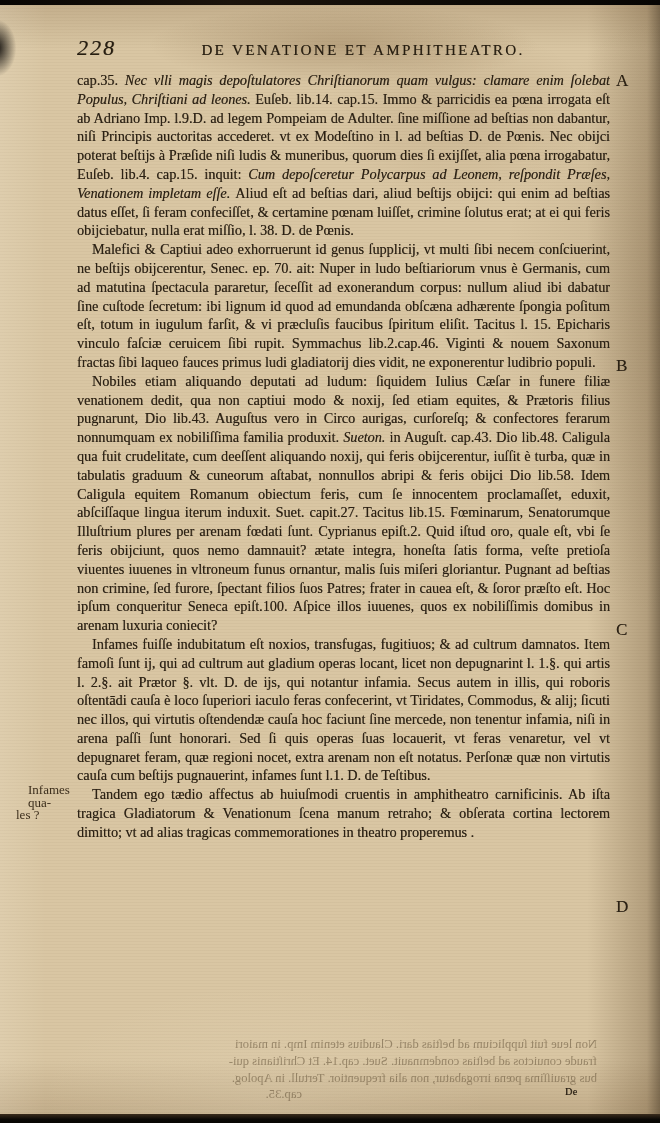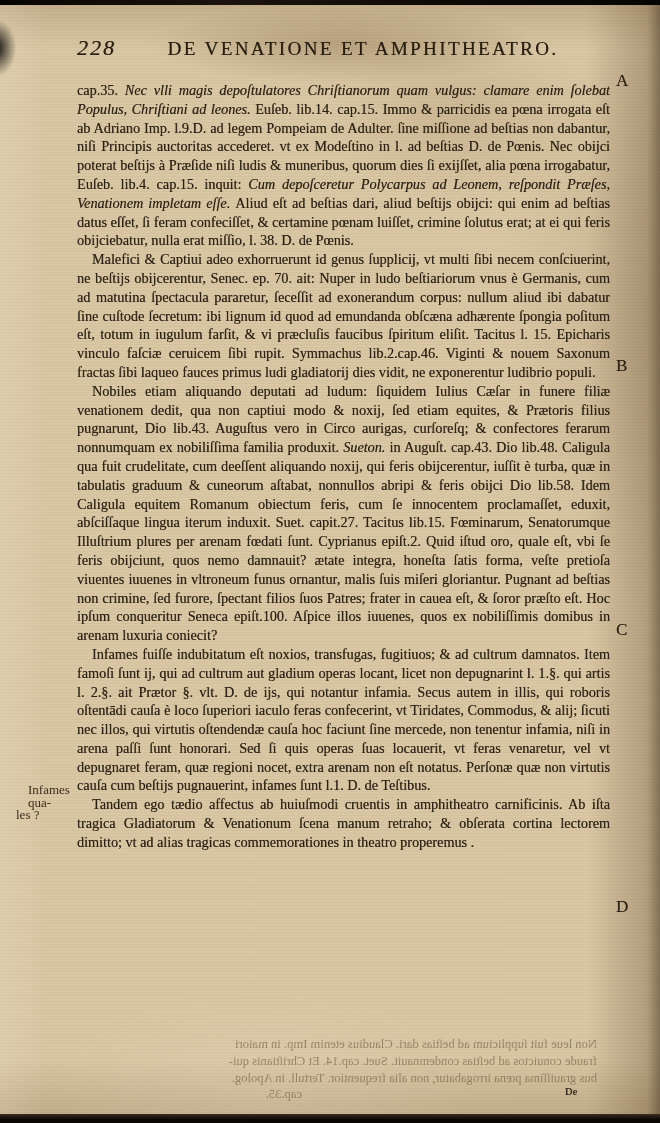--- a/index.html
+++ b/index.html
@@ -36,24 +36,24 @@
     background:radial-gradient(ellipse at -20% 50%, rgba(8,6,4,0.95), transparent 72%);
   }
 
   .header {
     position:absolute; top:30px; left:77px; width:533px;
     display:flex; align-items:baseline;
     color:#261d10;
     text-shadow:0.4px 0.2px 0.4px rgba(38,29,16,0.55);
   }
   .pagenum { font-size:22px; letter-spacing:2px; font-style:italic; }
-  .title { flex:1; text-align:center; font-size:19px; letter-spacing:2.4px; white-space:nowrap; }
+  .title { flex:1; text-align:center; font-size:15px; letter-spacing:2.4px; white-space:nowrap; }
 
   .text-block {
-    position:absolute; left:77px; top:76px; width:533px; height:976px;
+    position:absolute; left:77px; top:66px; width:533px; height:976px;
     font-size:14.2px; line-height:18.8px; text-align:justify;
     color:#2b2114; overflow:hidden;
     text-shadow:0.32px 0.18px 0.35px rgba(43,33,20,0.55);
   }
   .para { margin:0; text-indent:15px; }
   .para.noindent { text-indent:0; }
   .it { font-style:italic; }
 
   .margin-letter {
     position:absolute; left:616px; width:30px;

